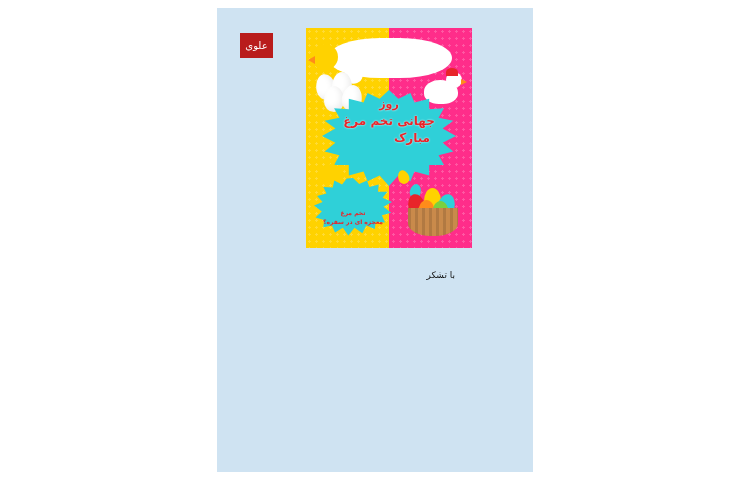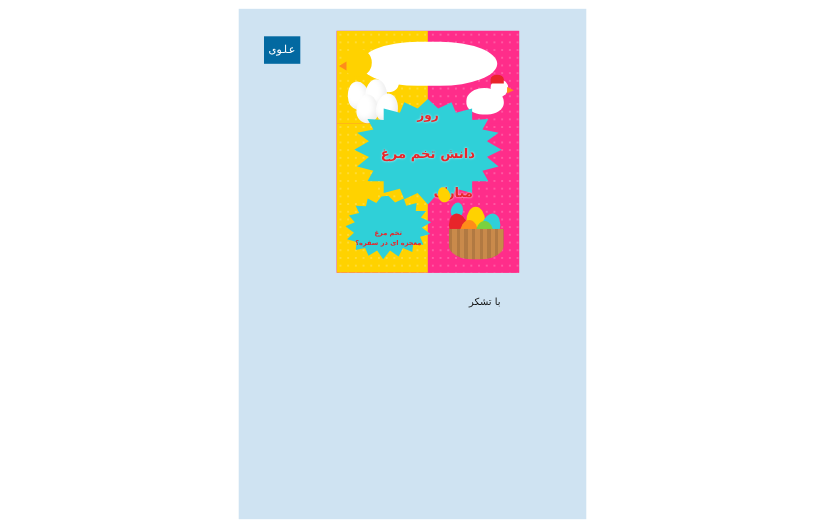--- a/index.html
+++ b/index.html
@@ -21,28 +21,27 @@
     height: 464px;
     background: #cfe3f2;
   }
   
   .badge {
     position: absolute;
     left: 23px;
     top: 25px;
     width: 33px;
     height: 25px;
-    background: #0369a1;
+    background: #b91c1c;
     color: #ffffff;
     font-size: 10px;
     display: flex;
     align-items: center;
     justify-content: center;
     letter-spacing: 0.5px;
-    font-family: Liberation Mono, monospace;
   }
   
   .poster {
     position: absolute;
     left: 89px;
     top: 20px;
     width: 166px;
     height: 220px;
     overflow: hidden;
     background: #ff2d8a;
@@ -162,21 +161,21 @@
       20% 9%, 31% 13%, 34% 3%, 43% 9%
     );
   }
   .burst-text {
     position: absolute;
     left: 16px; top: 70px;
     width: 134px; height: 84px;
     display: flex;
     flex-direction: column;
     align-items: center;
-    justify-content: space-between;
+    justify-content: flex-start;
     gap: 3px;
     text-align: center;
   }
   .burst-text span {
     color: #e8252a;
     font-weight: bold;
     text-shadow: 0 0 2px #fff;
   }
   .bt1 { font-size: 11px; }
   .bt2 { font-size: 12px; }
@@ -292,21 +291,21 @@
     <div class="hen">
       <div class="body"></div>
       <div class="head"></div>
       <div class="comb"></div>
       <div class="beak"></div>
     </div>
 
     <div class="burst"></div>
     <div class="burst-text">
       <span class="bt1">روز</span>
-      <span class="bt2">دانش تخم مرغ</span>
+      <span class="bt2">جهانی تخم مرغ</span>
       <span class="bt3">مبارک</span>
     </div>
 
     <div class="fegg fegg-a"></div>
     <div class="fegg fegg-b"></div>
 
     <div class="egg-top-chick"></div>
     <div class="mini-burst"></div>
     <div class="mini-burst-text">
       <div>تخم مرغ</div>

